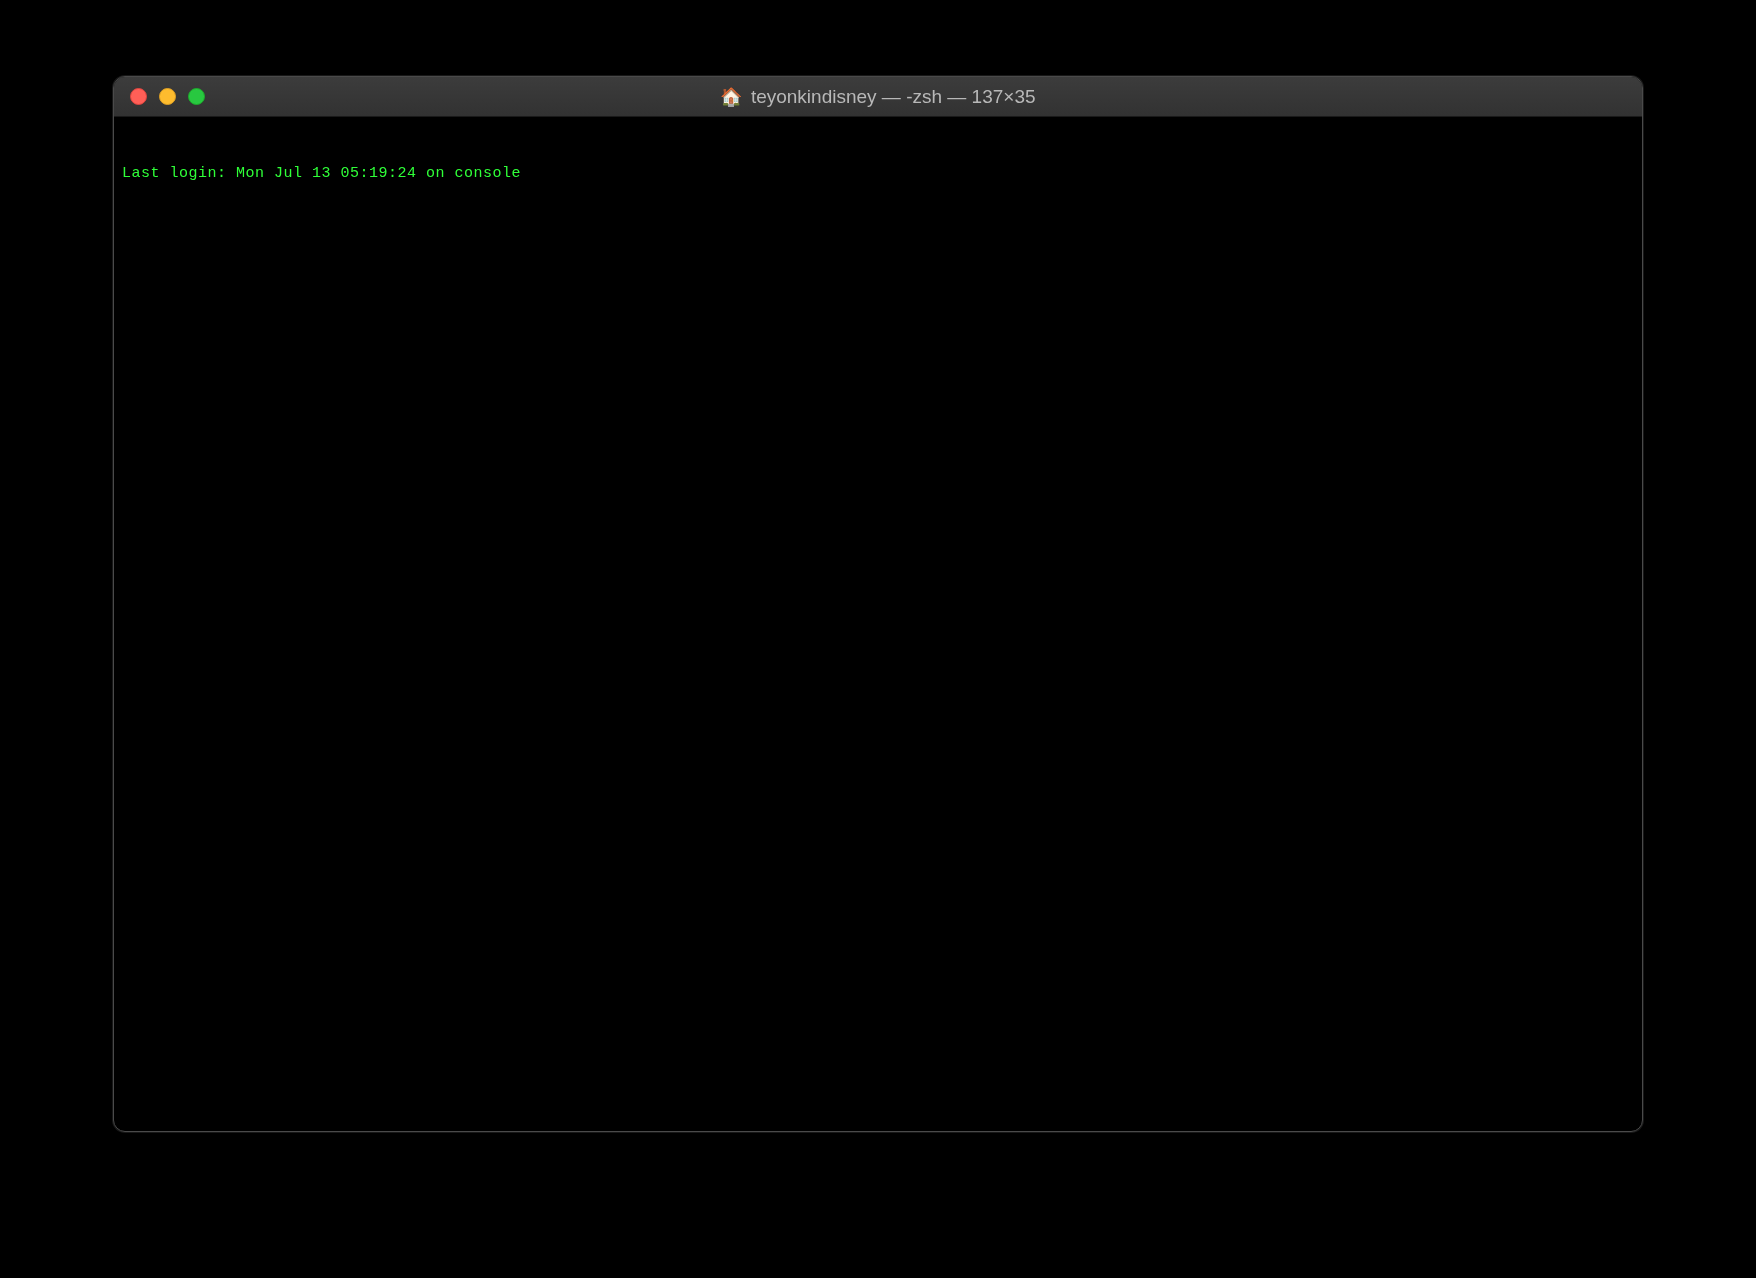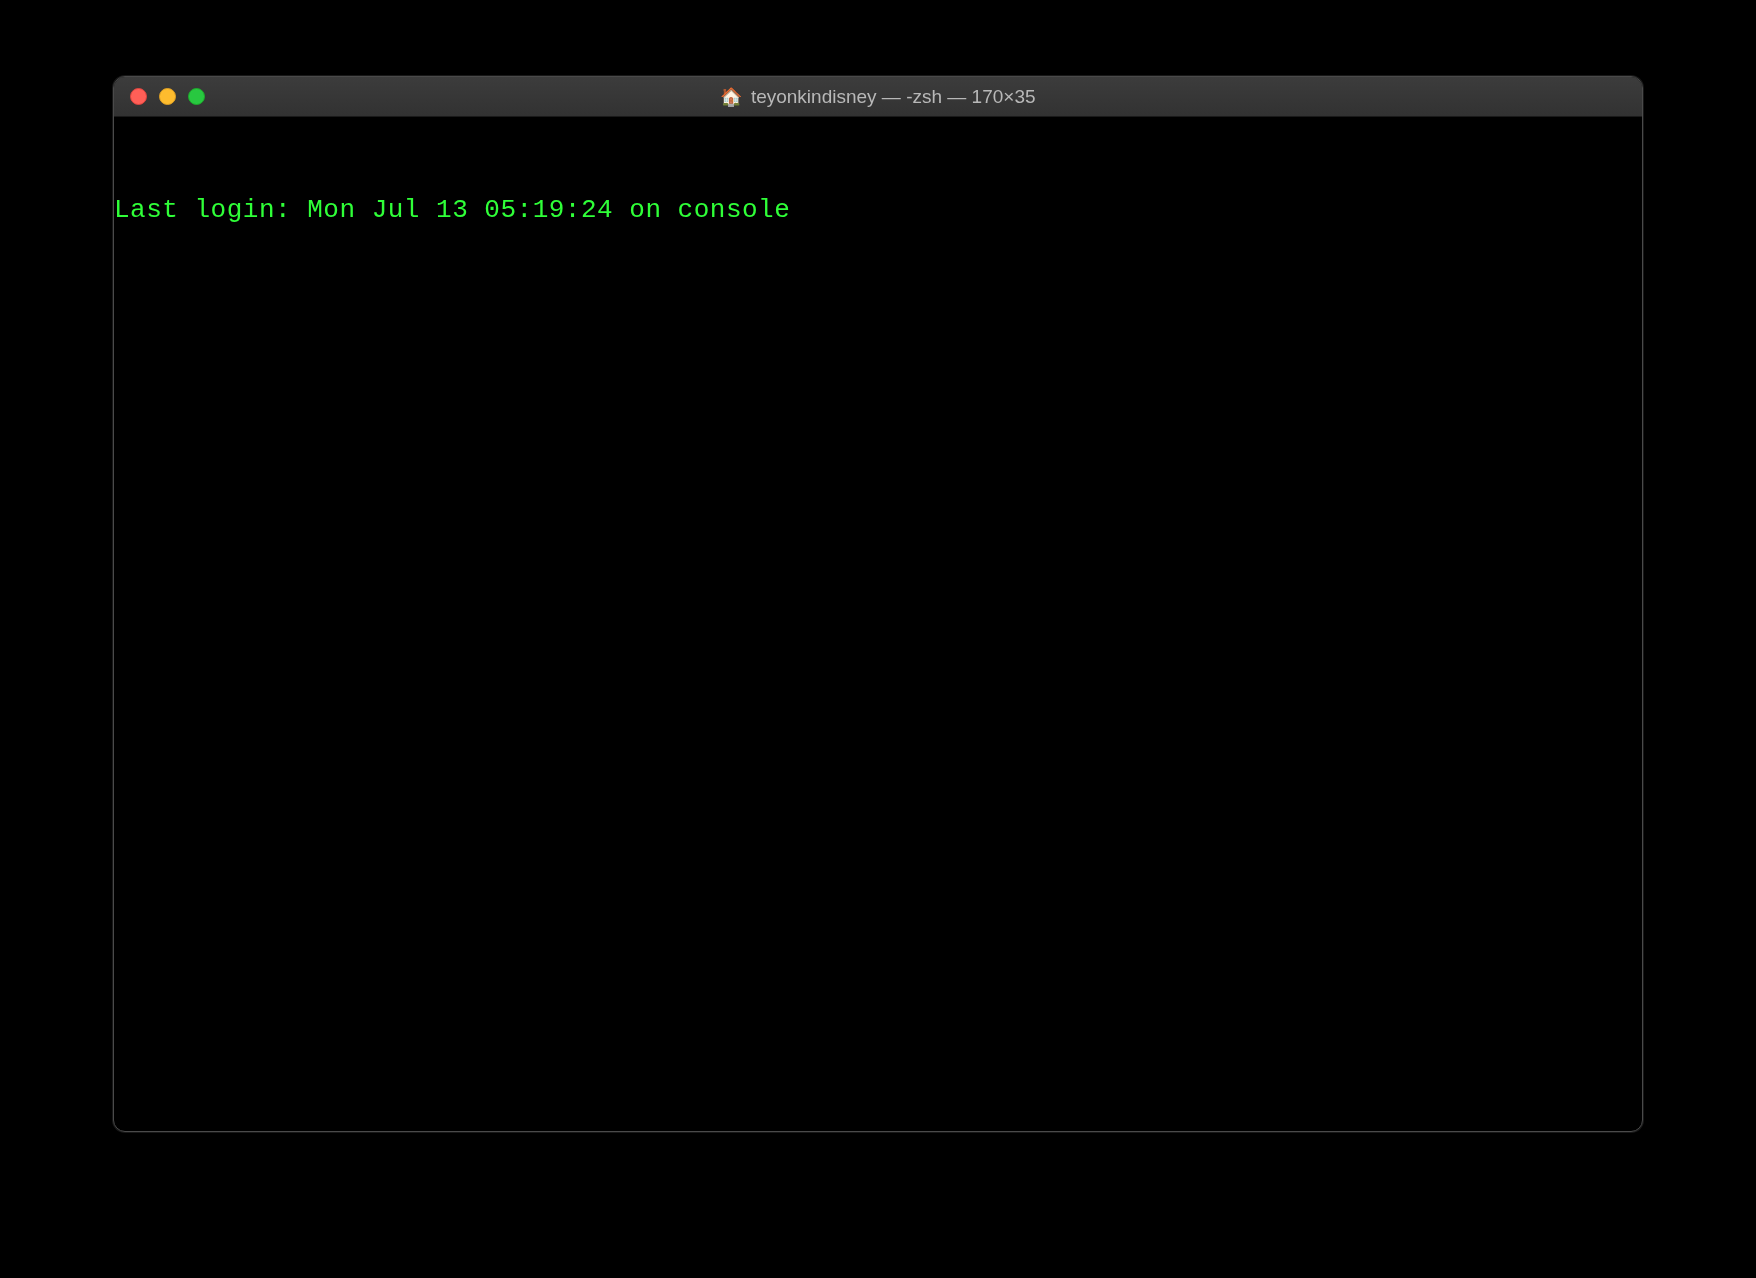--- a/index.html
+++ b/index.html
@@ -66,23 +66,23 @@
       gap: 8px;
       color: #b8b8b8;
       font-size: 19px;
       font-weight: 400;
     }
     .home-icon {
       font-size: 18px;
       line-height: 1;
     }
     .terminal-body {
-      padding: 6px 0;
+      padding: 6px 8px;
       font-family: "SF Mono", Menlo, Monaco, "Courier New", monospace;
-      font-size: 26px;
+      font-size: 15px;
       line-height: 1.35;
       color: #2fff38;
       letter-spacing: 0.5px;
       white-space: pre;
     }
     .terminal-line {
       display: block;
     }
     .prompt-line {
       display: flex;
@@ -101,19 +101,19 @@
 
 <div class="terminal-window">
   <div class="title-bar">
     <div class="traffic-lights">
       <div class="traffic-light tl-close"></div>
       <div class="traffic-light tl-minimize"></div>
       <div class="traffic-light tl-maximize"></div>
     </div>
     <div class="window-title">
       <span class="home-icon">🏠</span>
-      <span>teyonkindisney — -zsh — 170×35</span>
+      <span>teyonkindisney — -zsh — 137×35</span>
     </div>
   </div>
   <div class="terminal-body">
     <span class="terminal-line">Last login: Mon Jul 13 05:19:24 on console</span>
   </div>
 </div>
 
 </body></html>

